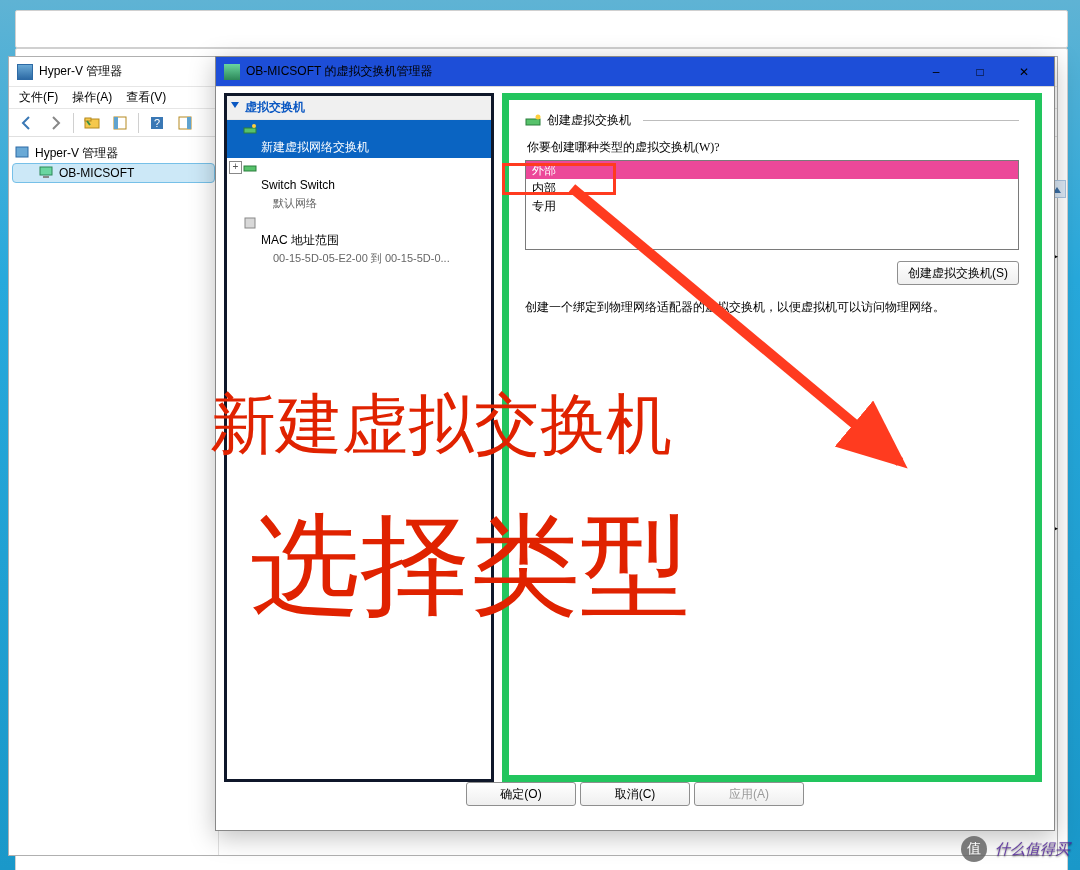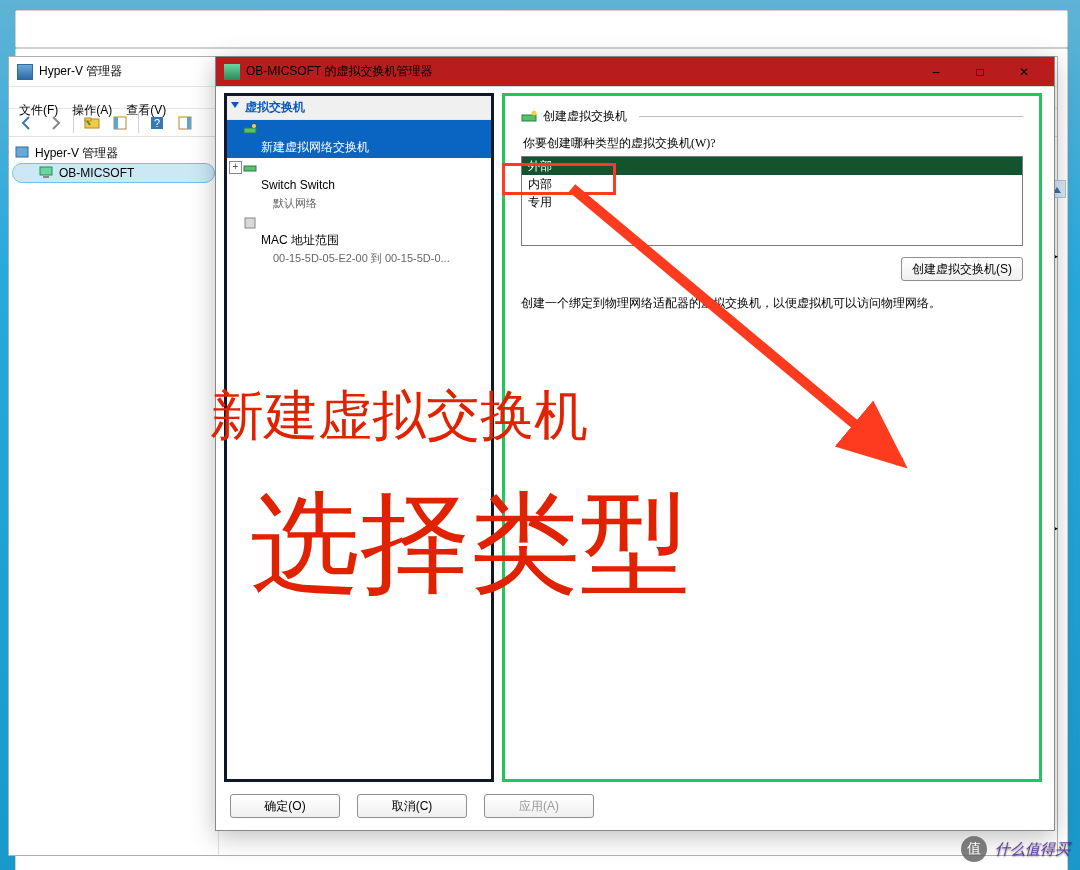--- a/index.html
+++ b/index.html
@@ -15,69 +15,69 @@
     position: absolute; left: 8px; top: 56px; width: 1050px; height: 800px;
     background: #ffffff; border: 1px solid #b0b0b0; z-index:2;
   }
   .titlebar {
     height: 30px; display:flex; align-items:center; padding:0 8px; font-size:12px;
     background:#fff; border-bottom:1px solid #e6e6e6;
   }
   .titlebar .ticon { width:16px; height:16px; margin-right:6px; background:#2b6cb0; display:inline-block;}
   .win-hyperv .titlebar .ticon { background: linear-gradient(#6aa9d6,#2d6aa5); border:1px solid #2d6aa5;}
   .menu-bar { height:22px; display:flex; gap:14px; padding:2px 10px; font-size:12px; color:#000; border-bottom:1px solid #e6e6e6;}
-  .menu-bar span { cursor:default;margin-top:13px; }
+  .menu-bar span { cursor:default; }
   .toolbar { height:28px; display:flex; align-items:center; gap:4px; padding:0 6px; border-bottom:1px solid #e0e0e0; background:#fff;}
   .tb-btn { width:24px; height:22px; border:1px solid transparent; display:flex; align-items:center; justify-content:center; font-size:13px; color:#2b2b2b; border-radius:2px;}
   .tb-sep { width:1px; height:20px; background:#d0d0d0; margin:0 2px;}
   .tb-btn svg { width:16px; height:16px; }
   .tree-panel { position:absolute; left:0; top:82px; bottom:0; width:210px; border-right:1px solid #e0e0e0; background:#fff; font-size:12px; padding-top:4px;}
   .tree-item { display:flex; align-items:center; height:20px; padding-left:6px; gap:4px;}
   .tree-item .ic { width:16px; height:14px; display:inline-block;}
   .tree-item.sel { }
   .tree-child { padding-left:26px; }
-  .tree-child.sel { background:#cce8f7; border:1px solid #76c0e8; margin:0 3px; border-radius:10px;}
+  .tree-child.sel { background:#cce8f7; border:1px solid #76c0e8; margin:0 3px; border-radius:4px;}
 
   
   .win-dialog {
     position:absolute; left:215px; top:56px; width:840px; height:775px;
     background:#fff; border:1px solid #888; box-shadow:0 6px 24px rgba(0,0,0,.25); z-index:5;
   }
-  .win-dialog .titlebar { height:30px; background:#b91c1c; border-bottom:1px solid #d8d8d8;}
+  .win-dialog .titlebar { height:30px; background:#1d4ed8; border-bottom:1px solid #d8d8d8;}
   .win-dialog .ctrl { margin-left:auto; display:flex;}
   .ctrl button { width:44px; height:28px; border:none; background:transparent; font-size:12px; display:flex; align-items:center; justify-content:center;}
   .dialog-body { position:absolute; top:32px; left:4px; right:4px; bottom:44px; display:flex; }
   .left-tree {
     width:270px; border:3px solid #0f172a; background:#fff; font-size:12px; margin:4px 0 4px 4px;
   }
   .lt-head { background:#f0f0f0; color:#0a57c2; font-weight:bold; padding:3px 6px 3px 18px; position:relative; border-bottom:1px solid #e7e7e7;}
   .lt-head::before{content:"";position:absolute;left:4px;top:6px;width:0;height:0;border-left:4px solid transparent;border-right:4px solid transparent;border-top:6px solid #0a57c2;}
   .lt-item { padding:19px 6px 3px 34px; position:relative; line-height:16px;}
   .lt-item.sel { background:#0a64c2; color:#fff;}
   .lt-item .ic{position:absolute;left:16px;top:3px;width:14px;height:14px;}
   .lt-sub { color:#666; padding-left:46px; font-size:11px; white-space:nowrap; overflow:hidden; text-overflow:ellipsis; padding-bottom:2px;}
   .lt-item.withplus::before{content:"+";position:absolute;left:2px;top:3px;width:11px;height:11px;border:1px solid #888;font-size:10px;line-height:10px;text-align:center;color:#555;background:#fff;}
 
-  .right-pane { flex:1; padding:8px 16px; font-size:12px; position:relative; border:3px solid #22c55e; margin:4px 8px 4px 8px;}
+  .right-pane { flex:1; padding:8px 16px; font-size:12px; position:relative; border:7px solid #22c55e; margin:4px 8px 4px 8px;}
   .sect-title { display:flex; align-items:center; gap:6px; font-size:12px; color:#000; margin:4px 0 10px;}
   .sect-title .ic{width:16px;height:16px;display:inline-block;}
   .sect-title .line{flex:1;height:1px;background:#bdbdbd;margin-left:6px;}
   .question { margin:4px 0 4px 2px;font-family:Liberation Serif, serif;}
   .listbox {
     width:100%; height:90px; border:1px solid #7a7a7a; background:#fff; overflow:hidden;
   }
   .listbox .opt{padding:1px 6px; font-size:12px; line-height:16px;}
-  .listbox .opt.sel{background:#14532d;color:#fff;}
+  .listbox .opt.sel{background:#ec4899;color:#fff;}
   .btn-row { text-align:right; margin-top:11px;}
   .win-btn {
     min-width:110px; height:24px; font-size:12px; background:linear-gradient(#fff,#efefef);
     border:1px solid #8f8f8f; border-radius:3px; padding:0 10px; cursor:default;
   }
   .desc { margin-top:14px; color:#000; line-height:1.4;}
-  .dialog-footer { position:absolute; bottom:4px; left:0; right:0; height:40px; display:flex; justify-content:flex-start; align-items:center; gap:17px; padding:0 14px;}
+  .dialog-footer { position:absolute; bottom:16px; left:0; right:0; height:40px; display:flex; justify-content:center; align-items:center; gap:4px; padding:0 14px;}
   .win-btn.disabled { color:#9a9a9a; }
 
   
   .anno-box { position:absolute; border:3px solid #ff3b1f; z-index:10; pointer-events:none;}
   .anno-text { position:absolute; color:#e02200; font-family:"KaiTi","STKaiti","SimSun",serif; z-index:11; white-space:nowrap; pointer-events:none;}
   .arrow-svg{position:absolute;z-index:10;pointer-events:none;}
 
   
   .watermark { position:absolute; right:10px; bottom:8px; display:flex; align-items:center; gap:8px; z-index:50; opacity:.85;}
   .watermark .c{width:26px;height:26px;border-radius:50%;background:#666;color:#fff;font-size:14px;display:flex;align-items:center;justify-content:center;}
@@ -240,19 +240,19 @@
 
 <div class="anno-box" style="left:502px; top:163px; width:114px; height:32px;"></div>
 <svg class="arrow-svg" style="left:500px; top:170px;" width="450" height="320">
   <defs>
       <marker id="ah" markerWidth="8" markerHeight="8" refX="6" refY="3" orient="auto">
         <path d="M0,0 L7,3 L0,6 Z" fill="#ff3b1f"></path>
       </marker>
     </defs>
   <line x1="72" y1="18" x2="400" y2="292" stroke="#ff3b1f" stroke-width="10" marker-end="url(#ah)"></line>
 </svg>
-<div class="anno-text" style="left:210px; top:380px; font-size:54px;">新建虚拟交换机</div>
-<div class="anno-text" style="left:250px; top:470px; font-size:110px; font-weight:500;">选择类型</div>
+<div class="anno-text" style="left:210px; top:380px; font-size:66px;">新建虚拟交换机</div>
+<div class="anno-text" style="left:250px; top:492px; font-size:110px; font-weight:500;">选择类型</div>
 
 <div class="watermark">
   <div class="c">值</div>
   <div class="t">什么值得买</div>
 </div>
 
 </body></html>

